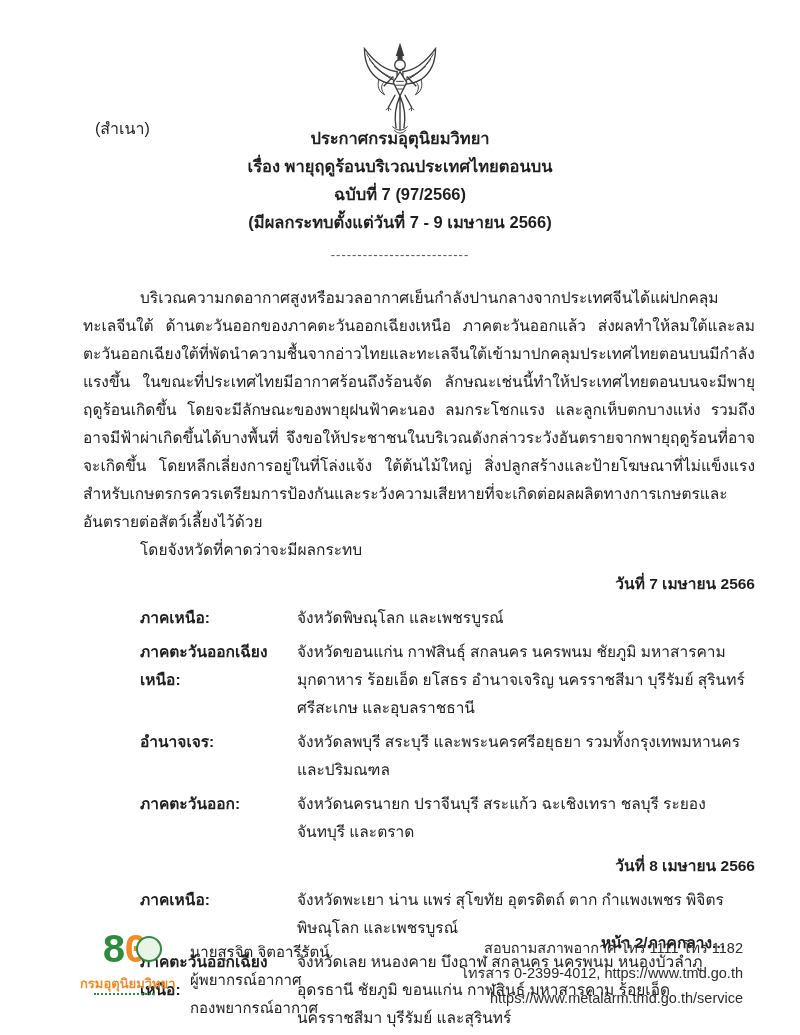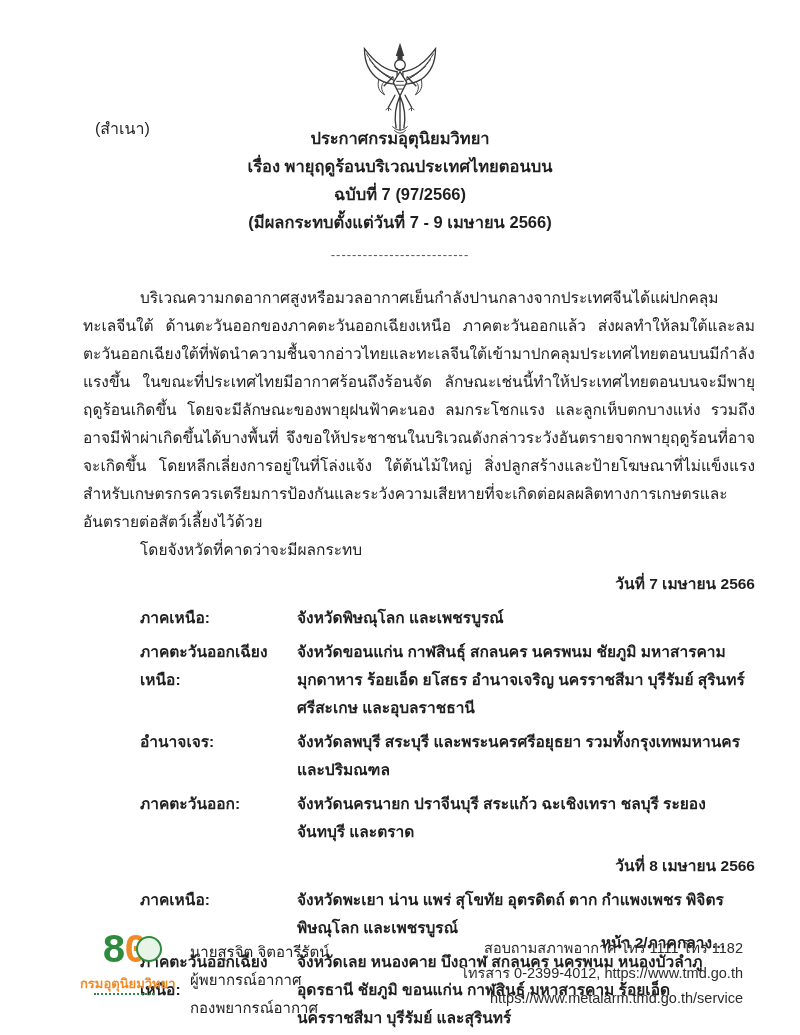--- a/index.html
+++ b/index.html
@@ -42,21 +42,21 @@
   }
   .impact-day{margin-left:57px;}
   .impact-date{
     font-weight:bold;margin-top:6px;text-align:right;
   }
   .region-row{
     display:grid;grid-template-columns:157px 1fr;
     margin-top:6px;
   }
   .region-label{font-weight:bold;}
-  .region-provinces{text-align:left;font-weight:bold;}
+  .region-provinces{text-align:left;}
   .page-marker{
     position:absolute;right:75px;top:893px;
     font-weight:bold;font-size:15.5px;margin-top:37px;
   }
   .footer-left{
     position:absolute;left:80px;top:932px;
     display:flex;align-items:flex-start;gap:22px;
   }
   .logo80{width:88px;text-align:center;line-height:1;}
   .logo80-num{position:relative;font-weight:bold;font-size:40px;letter-spacing:-2px;font-family:Liberation Mono, monospace;}

